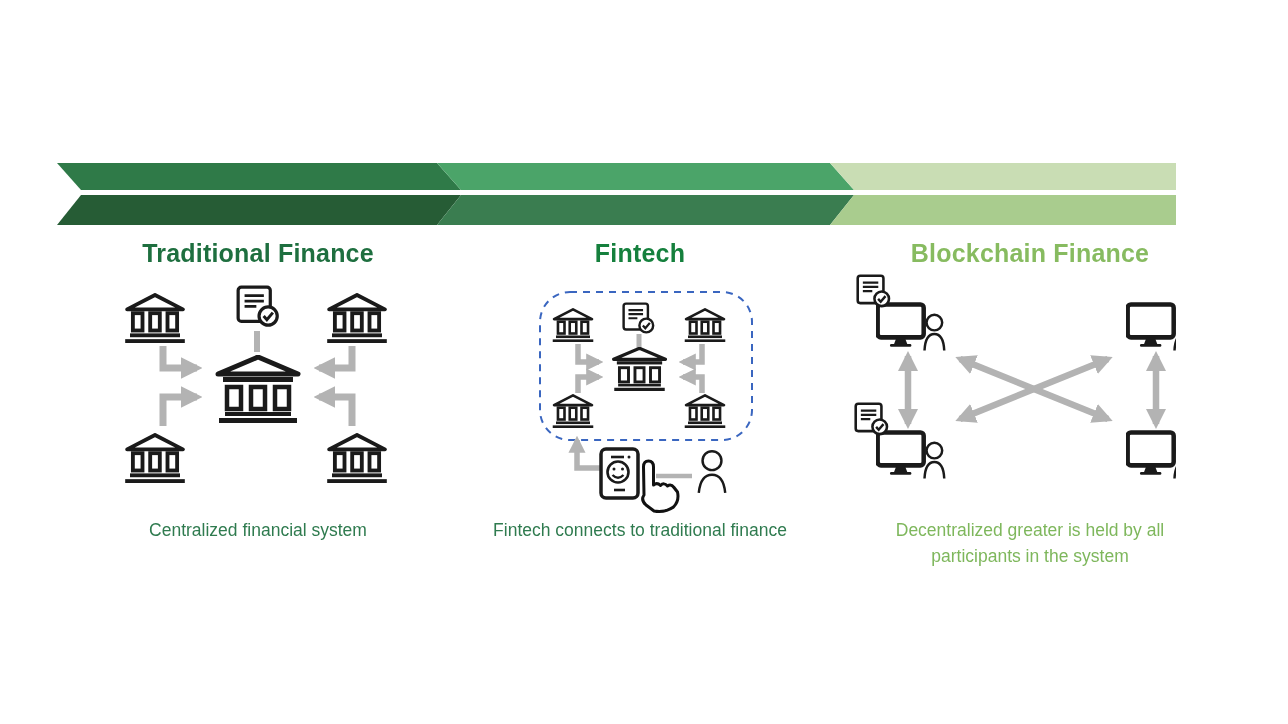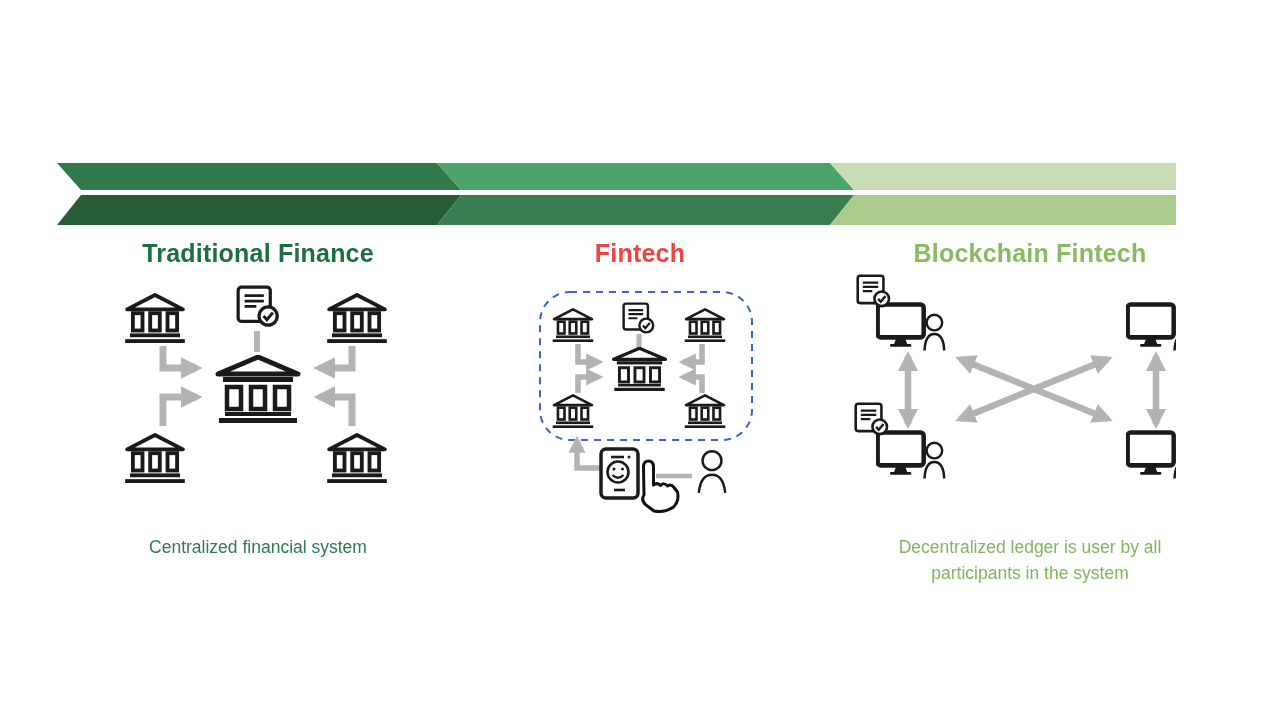--- a/index.html
+++ b/index.html
@@ -2,24 +2,24 @@
 <html><head>
 <meta charset="utf-8">
 <style>
   html,body{margin:0;padding:0;background:#fff;}
   .stage{position:relative;width:1176px;height:724px;background:#fff;overflow:hidden;
          font-family:Liberation Sans, sans-serif;}
   .banner{position:absolute;left:0;top:161px;width:1288px;height:66px;}
   .heading{position:absolute;top:239px;width:420px;text-align:center;
            font-size:25px;font-weight:bold;letter-spacing:.2px;}
   .heading.h-trad{left:48px;color:#1E6F3F;}
-  .heading.h-fin{left:430px;color:#ef4444;}
+  .heading.h-fin{left:430px;color:#15803d;}
   .heading.h-block{left:820px;color:#87BB60;}
   .caption{position:absolute;top:517px;width:420px;text-align:center;
-           font-size:17.5px;line-height:26px;margin-top:17px;}
+           font-size:17.5px;line-height:26px;}
   .cap-trad{left:48px;color:#2F7B4F;}
   .cap-fin{left:430px;color:#2F7B4F;}
   .cap-block{left:820px;color:#7EB75C;}
   .panel{position:absolute;}
   .p1{left:110px;top:283px;}
   .p2{left:520px;top:285px;}
   .p3{left:850px;top:268px;}
   .arrow{stroke:#B3B3B3;fill:none;}
   .conn{stroke:#B3B3B3;fill:none;}
 </style>
@@ -74,21 +74,21 @@
     <polygon points="57,2 437,2 461,29 81,29" fill="#2F7A48"></polygon>
     <polygon points="437,2 830,2 854,29 461,29" fill="#4BA469"></polygon>
     <polygon points="830,2 1213,2 1237,29 854,29" fill="#C9DDB4"></polygon>
     <polygon points="81,34 461,34 437,64 57,64" fill="#265C35"></polygon>
     <polygon points="461,34 854,34 830,64 437,64" fill="#3A7D50"></polygon>
     <polygon points="854,34 1237,34 1213,64 830,64" fill="#A9CC8E"></polygon>
   </svg>
 
   <div class="heading h-trad">Traditional Finance</div>
   <div class="heading h-fin">Fintech</div>
-  <div class="heading h-block">Blockchain Fintech</div>
+  <div class="heading h-block">Blockchain Finance</div>
 
   <svg class="panel p1" width="302" height="210" viewBox="110 283 302 210">
     <path class="arrow" stroke-width="7" marker-end="url(#ah)" d="M163,346 V368 H197"></path>
     <path class="arrow" stroke-width="7" marker-end="url(#ah)" d="M163,426 V397 H197"></path>
     <path class="arrow" stroke-width="7" marker-end="url(#ah)" d="M352,346 V368 H319"></path>
     <path class="arrow" stroke-width="7" marker-end="url(#ah)" d="M352,426 V397 H319"></path>
     <line class="conn" stroke-width="6" x1="257" y1="331" x2="257" y2="352"></line>
     <use href="#bank" x="124" y="293" width="62" height="50"></use>
     <use href="#bank" x="326" y="293" width="62" height="50"></use>
     <use href="#bank" x="124" y="433" width="62" height="50"></use>
@@ -140,19 +140,20 @@
     <use href="#doccheck" x="856" y="274" width="36" height="36"></use>
     <use href="#doccheck" x="1190" y="274" width="36" height="36"></use>
     <use href="#doccheck" x="854" y="402" width="36" height="36"></use>
     <use href="#doccheck" x="1190" y="402" width="36" height="36"></use>
   </svg>
 
   <div class="caption cap-trad">
     <div>Centralized financial system</div>
   </div>
   <div class="caption cap-fin">
+    <div>Fintech connects to traditional finance</div>
   </div>
   <div class="caption cap-block">
-    <div>Decentralized ledger is user by all</div>
+    <div>Decentralized greater is held by all</div>
     <div>participants in the system</div>
   </div>
 
 </div>
 
 </body></html>

